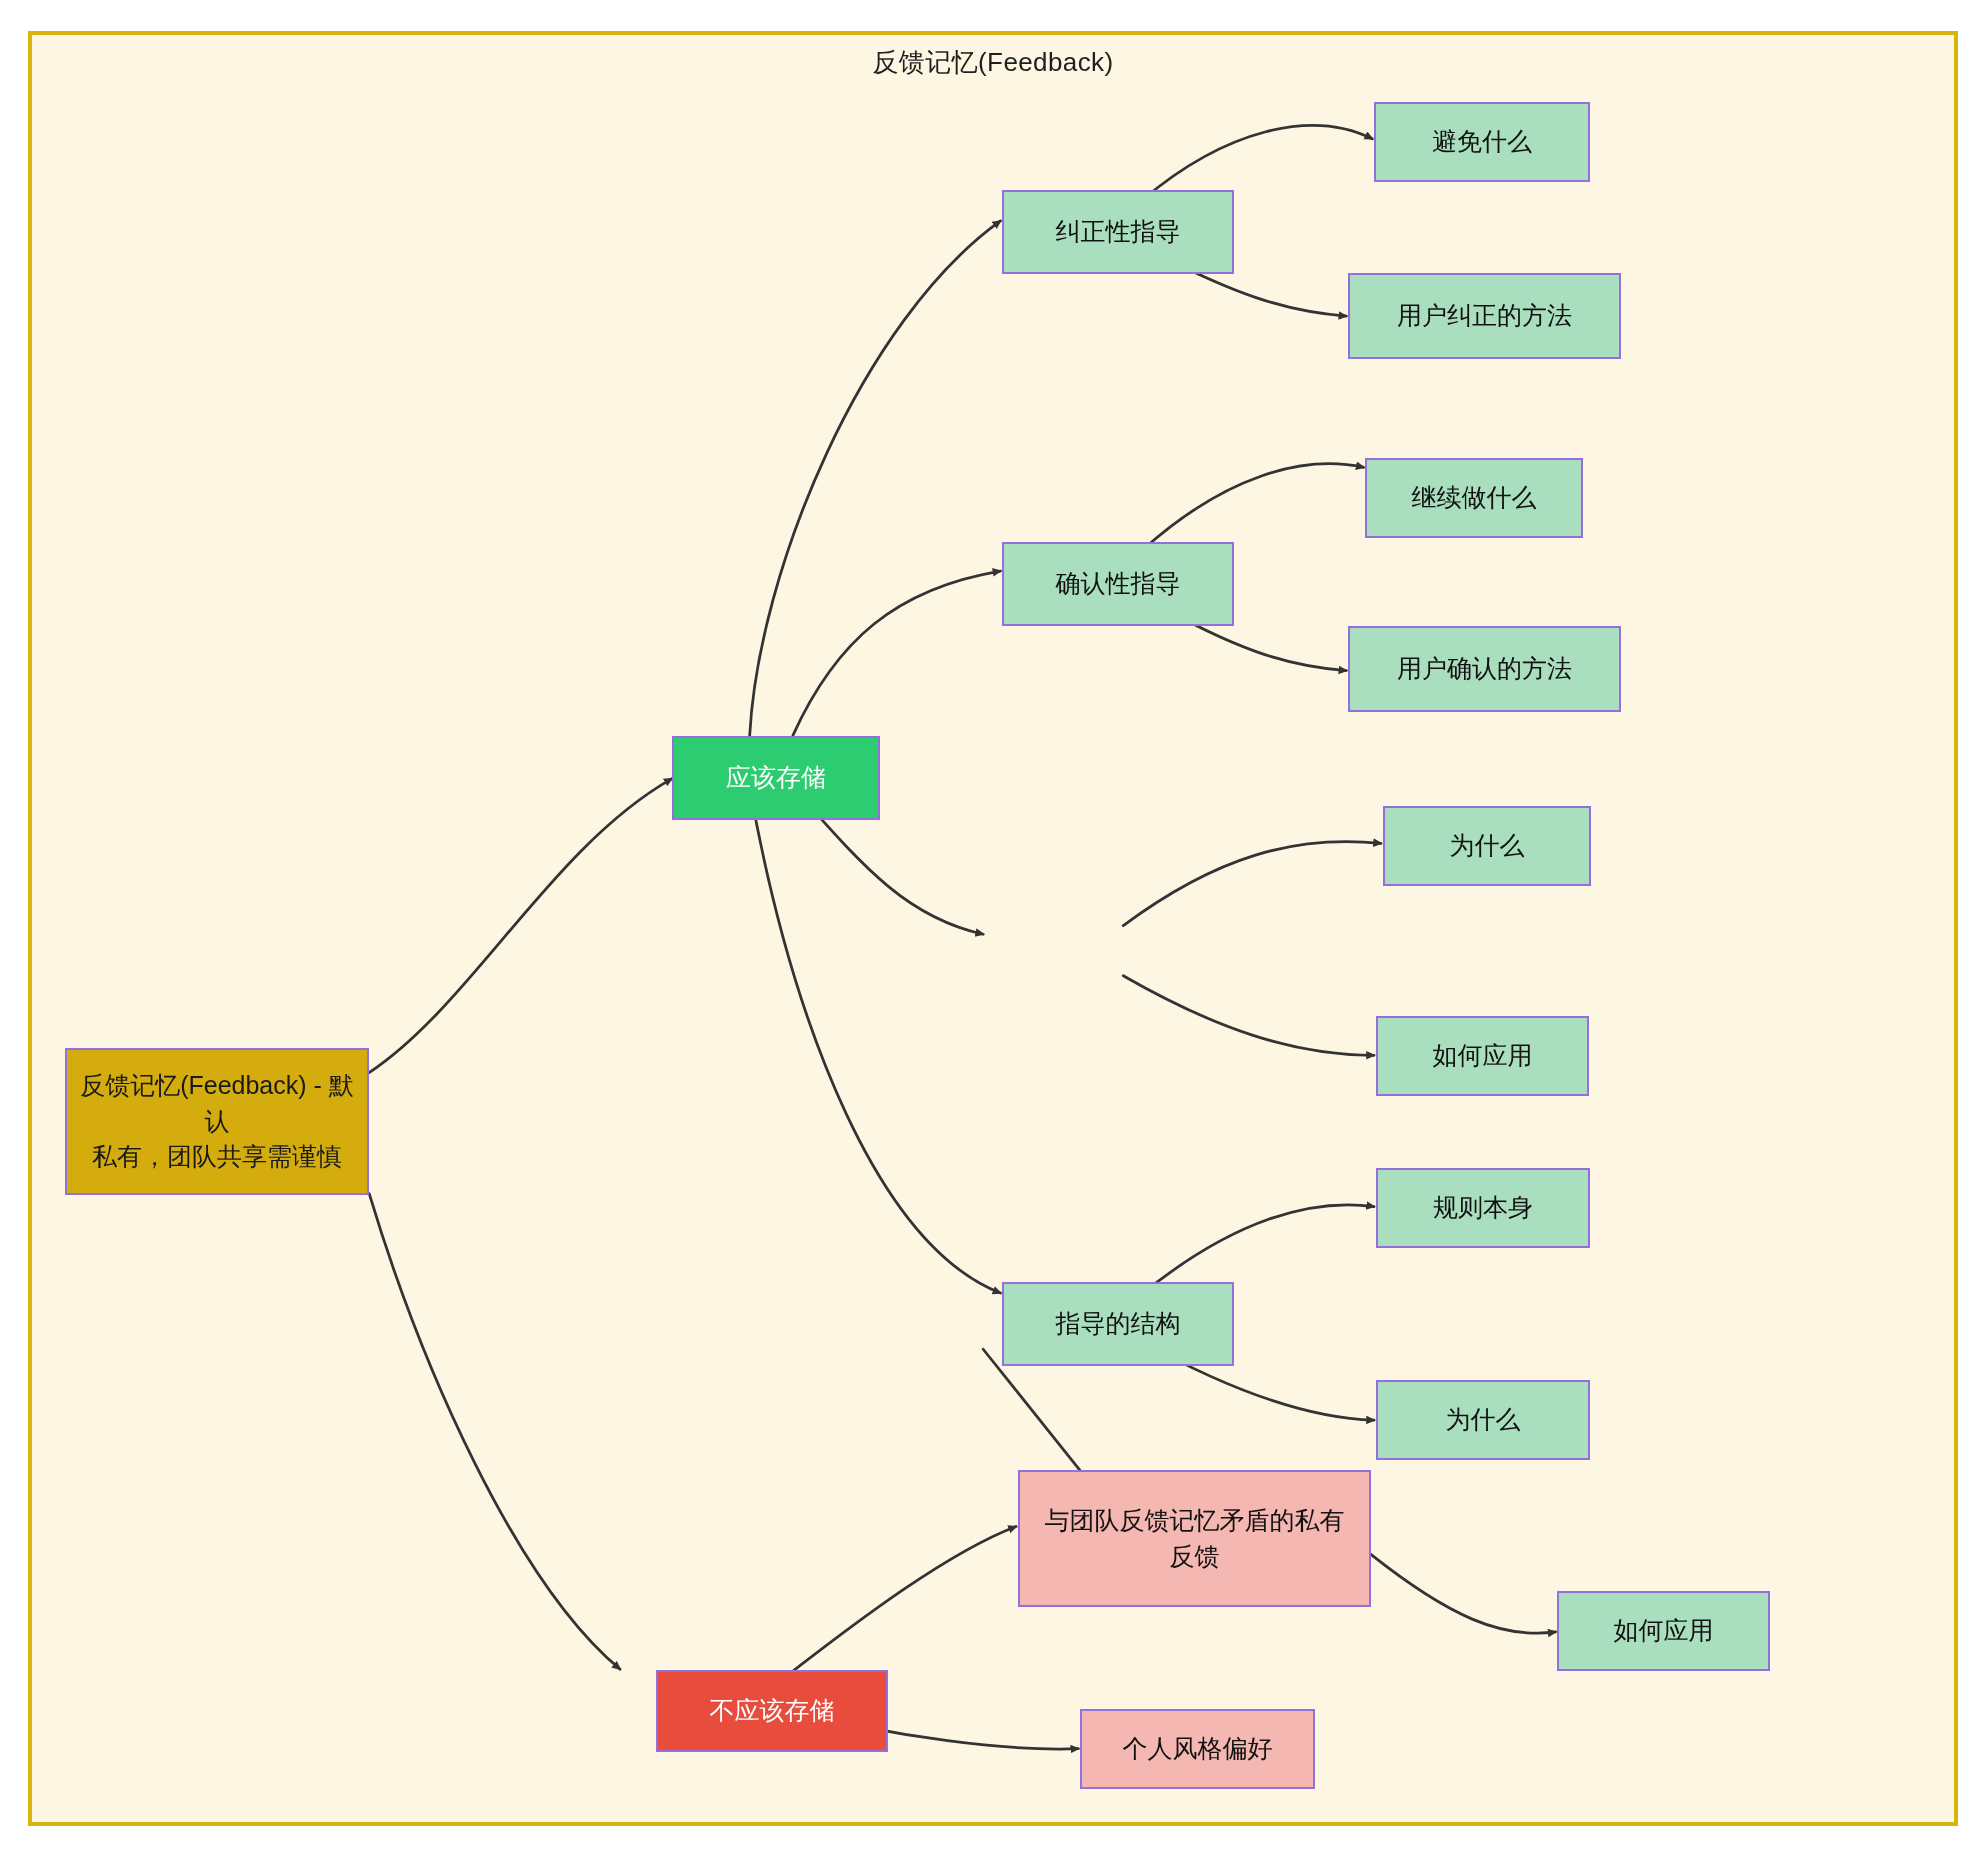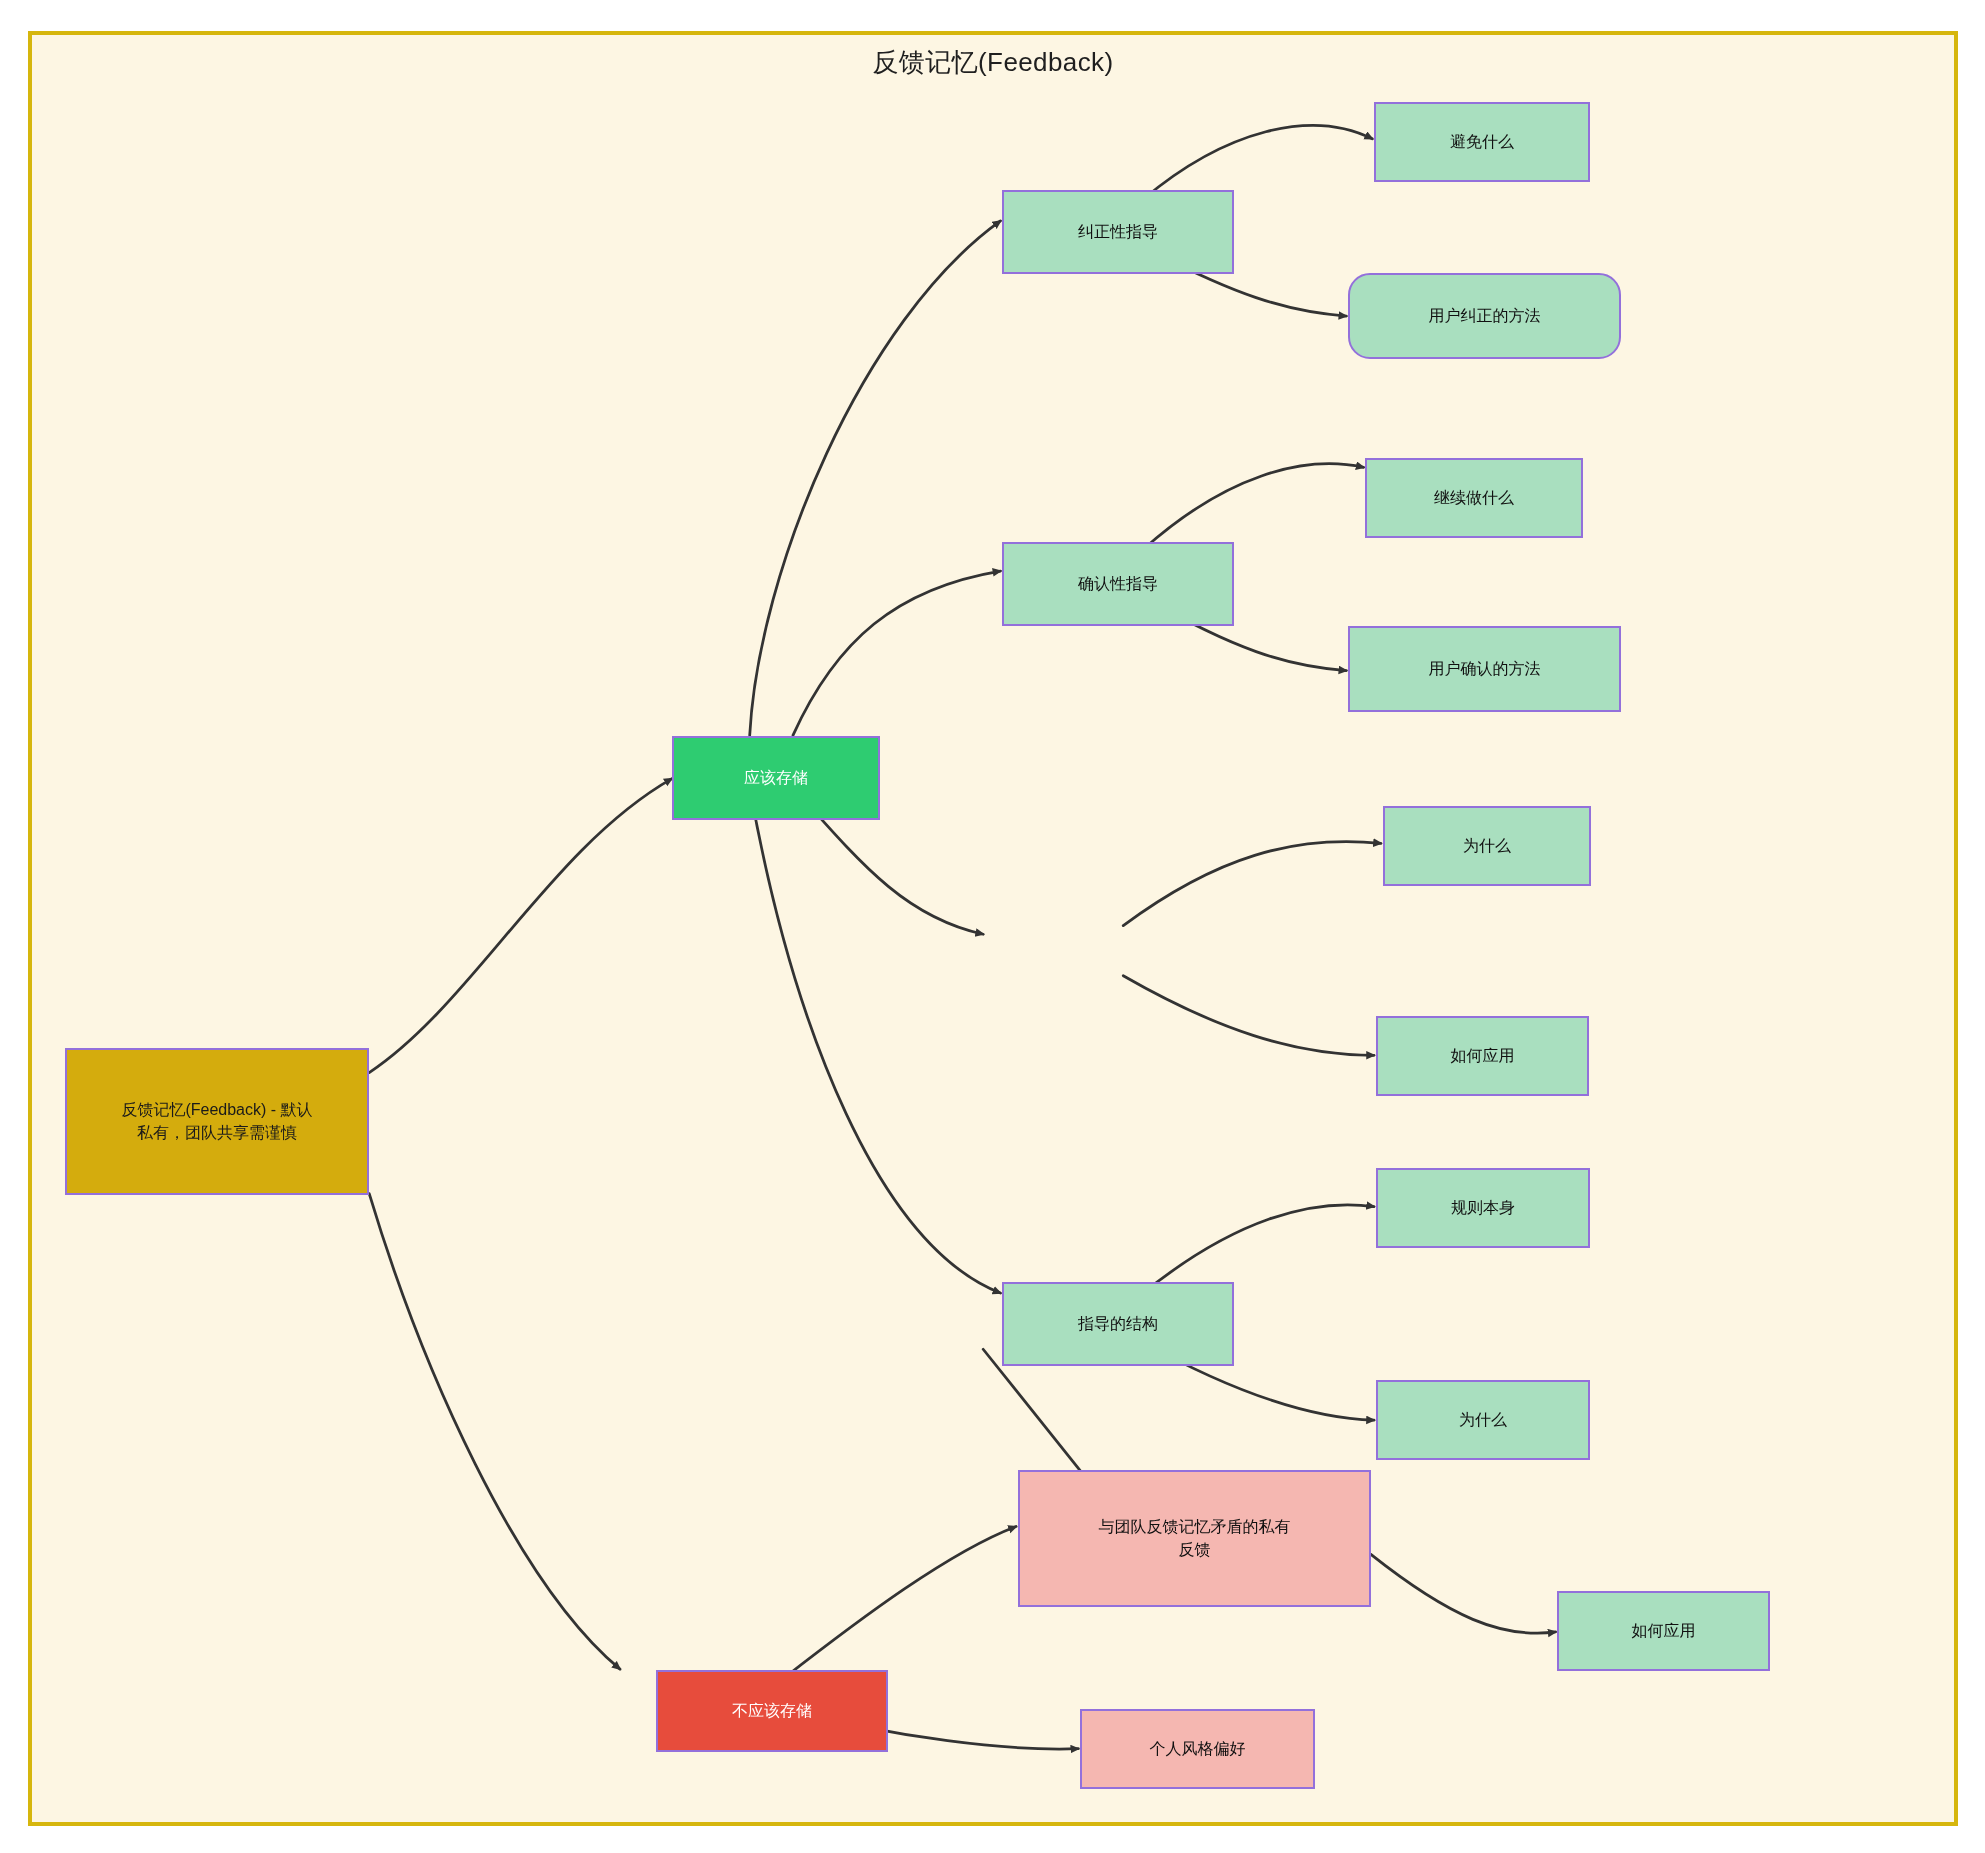--- a/index.html
+++ b/index.html
@@ -45,21 +45,21 @@
     pointer-events: none;
   }
   .node {
     position: absolute;
     box-sizing: border-box;
     border: 2.6px solid #9370db;
     display: flex;
     align-items: center;
     justify-content: center;
     text-align: center;
-    font-size: 16px;
+    font-size: 25px;
     line-height: 1.42;
     color: #111111;
     padding: 3.5px 8.6px;
     white-space: pre-line;
   }
   .node-root {
     background: #d4ac0d;
     color: #1a1a1a;
   }
   .node-green-strong {
@@ -142,21 +142,21 @@
 
     <div class="node node-green-light" style="left:970px; top:155px; width:232px; height:84px;">纠正性指导</div>
 
     <div class="node node-green-light" style="left:970px; top:507px; width:232px; height:84px;">确认性指导</div>
 
 
     <div class="node node-green-light" style="left:970px; top:1247px; width:232px; height:84px;">指导的结构</div>
 
     <div class="node node-green-light" style="left:1342px; top:67px; width:216px; height:80px;">避免什么</div>
 
-    <div class="node node-green-light" style="left:1316px; top:238px; width:273px; height:86px;border-radius:22px;">用户纠正的方法</div>
+    <div class="node node-green-light" style="left:1316px; top:238px; width:273px; height:86px;">用户纠正的方法</div>
 
     <div class="node node-green-light" style="left:1333px; top:396px; width:218px; height:80px;margin-top:27px;">继续做什么</div>
 
     <div class="node node-green-light" style="left:1316px; top:591px; width:273px; height:86px;">用户确认的方法</div>
 
     <div class="node node-green-light" style="left:1351px; top:771px; width:208px; height:80px;">为什么</div>
 
     <div class="node node-green-light" style="left:1344px; top:981px; width:213px; height:80px;">如何应用</div>
 
     <div class="node node-green-light" style="left:1344px; top:1133px; width:214px; height:80px;">规则本身</div>

